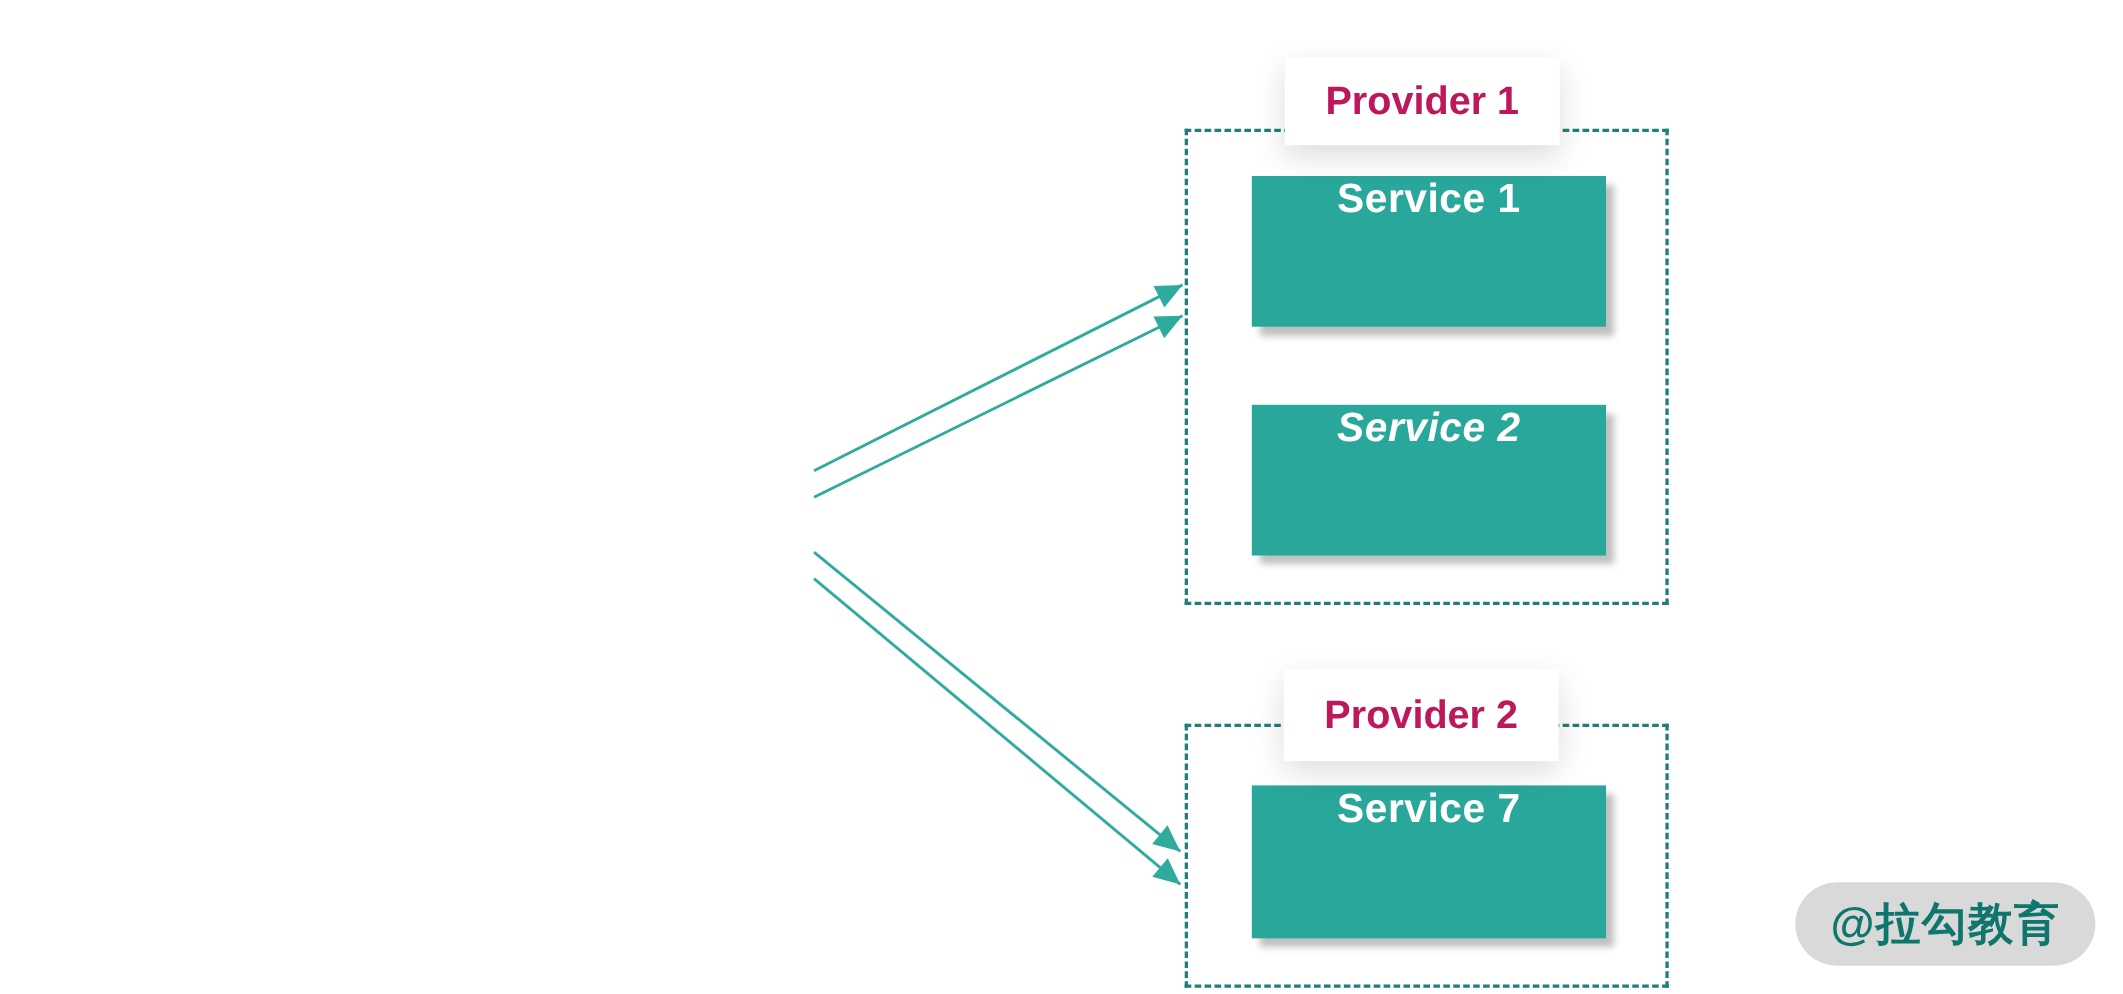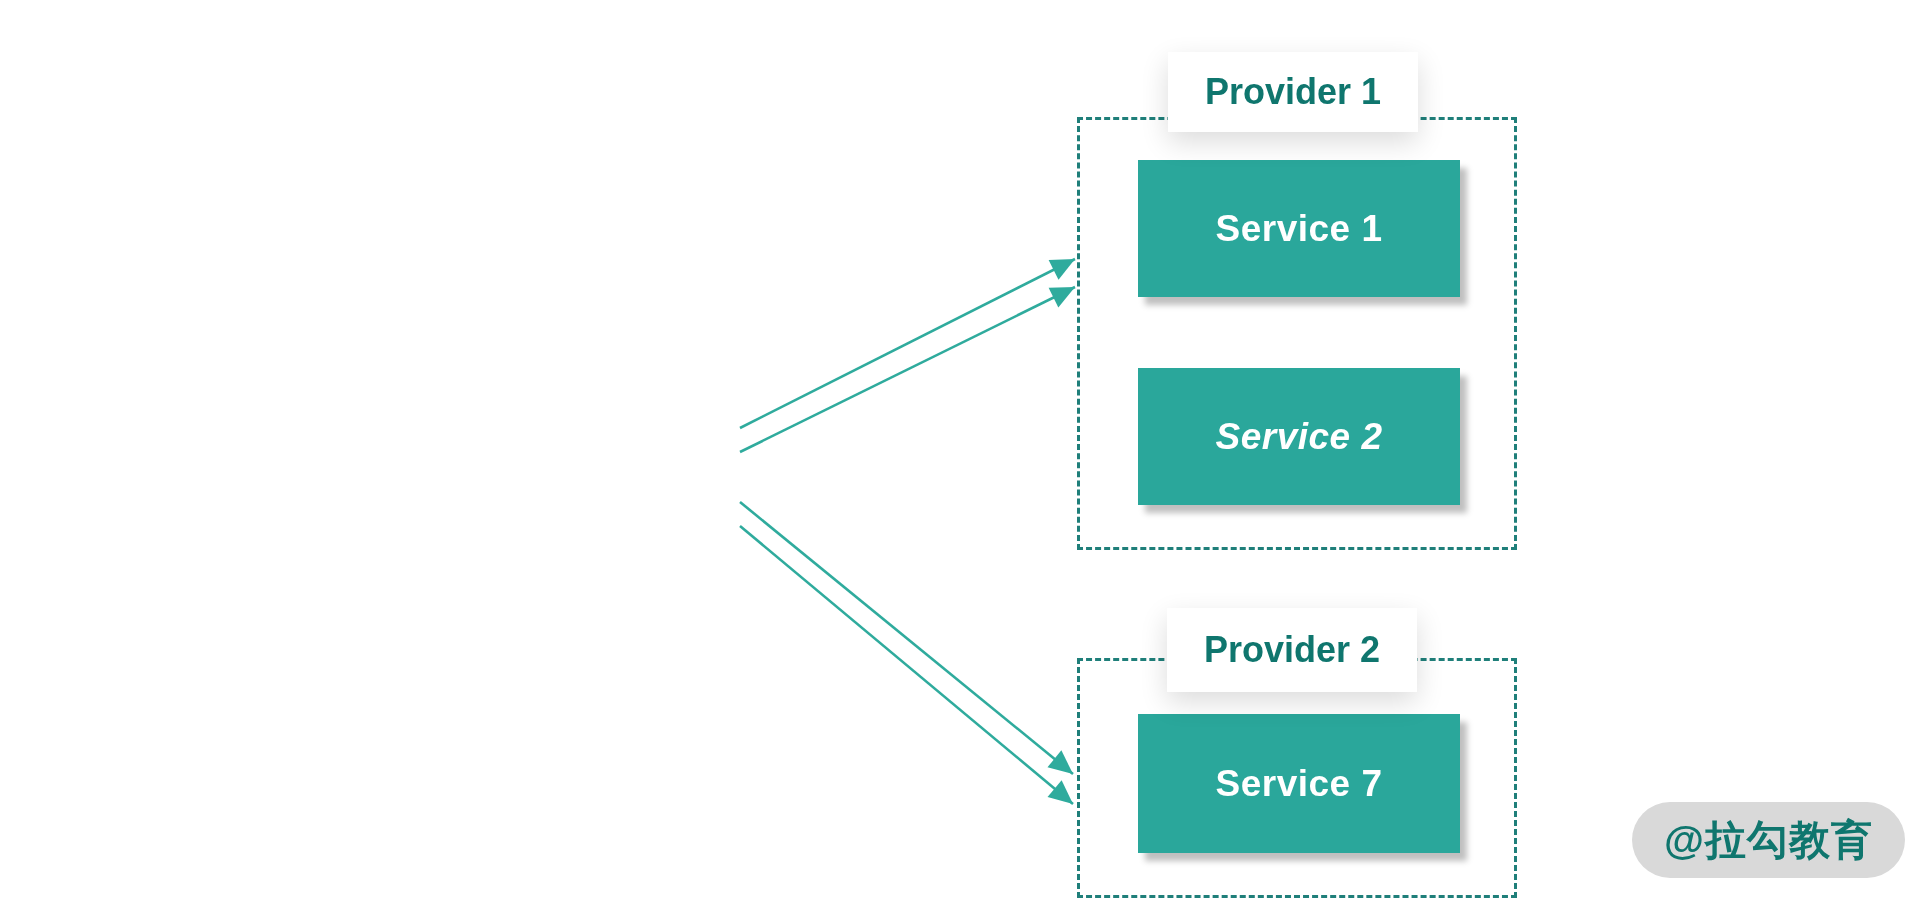--- a/index.html
+++ b/index.html
@@ -19,21 +19,20 @@
     left: 0; top: 0;
     width: 1930px; height: 904px;
     pointer-events: none;
   }
 
   .node {
     position: absolute;
     background: #2aa79b;
     color: #ffffff;
     display: flex;
-    align-items: center;
     justify-content: center;
     font-size: 37px;
     font-weight: bold;
     box-shadow: 7px 8px 6px rgba(0,0,0,0.25);
     letter-spacing: 0.5px;
   }
 
   .consumer-node { left: 418px; top: 393px; width: 322px; height: 140px; }
   .service1-node { left: 1138px; top: 160px; width: 322px; height: 137px; }
   .service2-node { left: 1138px; top: 368px; width: 322px; height: 137px; font-style: italic; }
@@ -43,21 +42,21 @@
     position: absolute;
     border: 3px dashed #1f7f7a;
     background: transparent;
   }
   .provider1-container { left: 1077px; top: 117px; width: 440px; height: 433px; }
   .provider2-container { left: 1077px; top: 658px; width: 440px; height: 240px; }
 
   .provider-label {
     position: absolute;
     background: #ffffff;
-    color: #0f766e;
+    color: #be185d;
     display: flex;
     align-items: center;
     justify-content: center;
     font-size: 36px;
     font-weight: bold;
     box-shadow: 0 10px 28px rgba(0,0,0,0.14);
     z-index: 3;
   }
   .provider1-label { left: 1168px; top: 52px; width: 250px; height: 80px; }
   .provider2-label { left: 1167px; top: 608px; width: 250px; height: 84px; }

